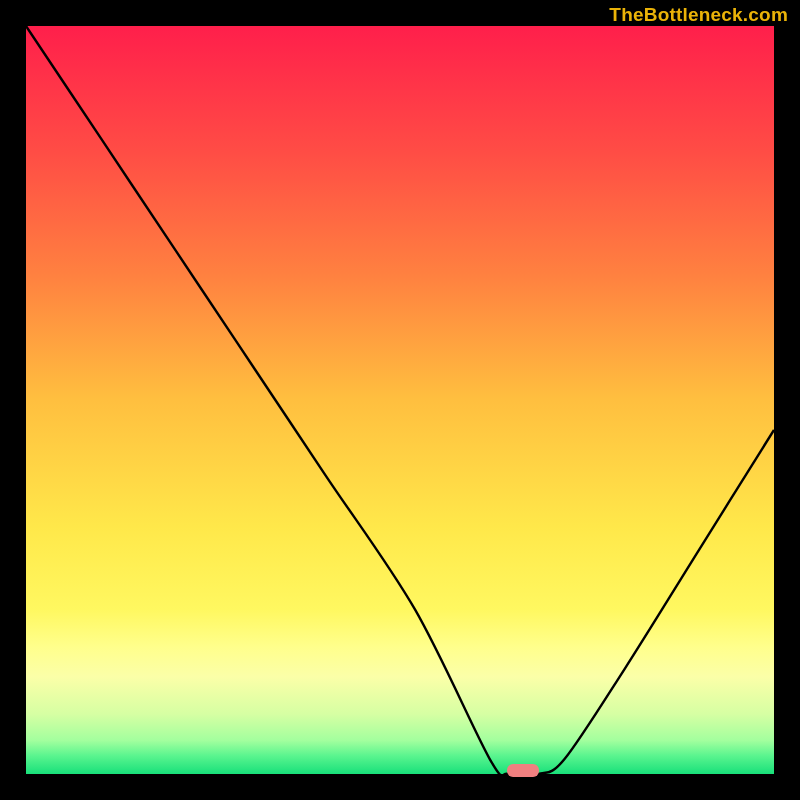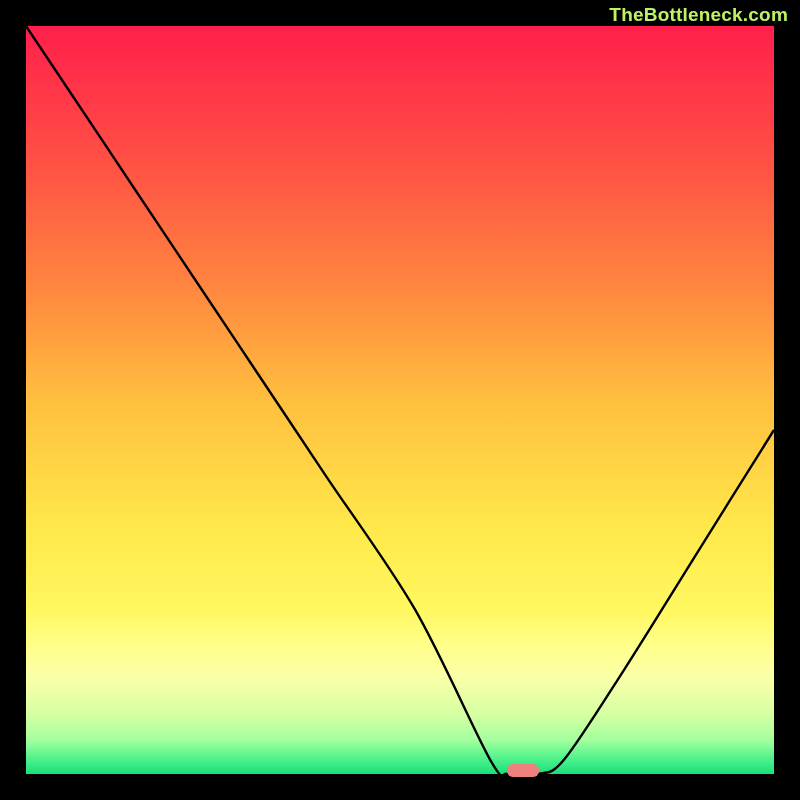--- a/index.html
+++ b/index.html
@@ -10,21 +10,21 @@
     background: #000000;
     overflow: hidden;
   }
   .attribution {
     position: absolute;
     top: 4px;
     right: 12px;
     font-family: Arial, Helvetica, sans-serif;
     font-size: 19px;
     font-weight: 600;
-    color: #bef264;
+    color: #eab308;
     letter-spacing: 0.2px;
   }
   .chart-frame {
     position: absolute;
     left: 26px;
     top: 26px;
     width: 748px;
     height: 748px;
     background: #ffffff;
   }

